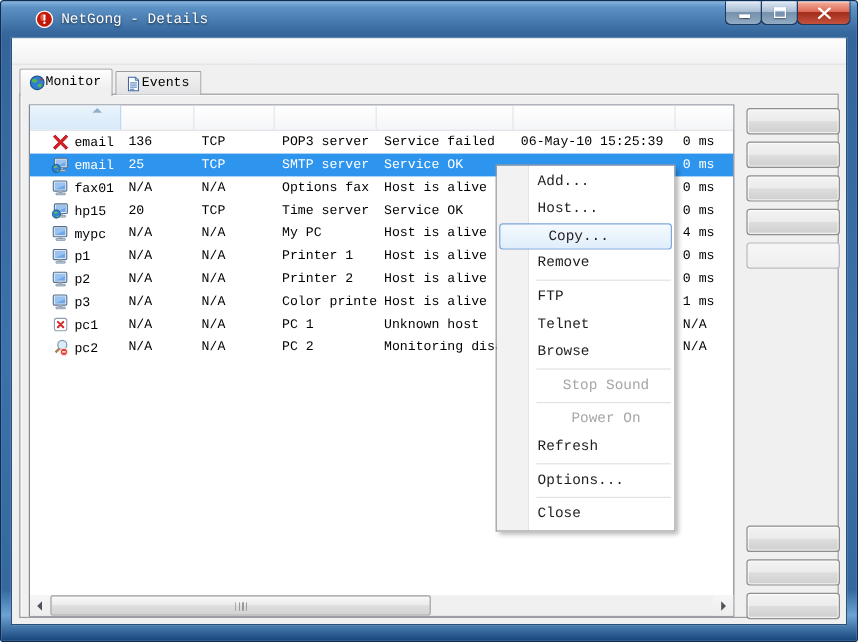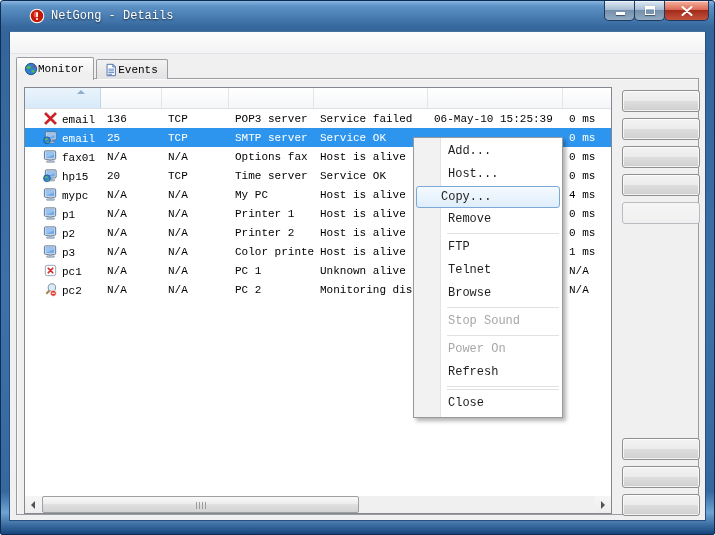--- a/index.html
+++ b/index.html
@@ -62,22 +62,22 @@
   .stack-top{top:11px;}
   .stack-bottom{top:359px;}
   .side-btn{height:22px;border:1px solid #8e8f8f;border-radius:3px;font-family:inherit;font-size:11px;color:#000;
     background:linear-gradient(#f3f3f3,#ebebeb 48%,#dddddd 52%,#cfcfcf);box-shadow:inset 0 0 0 1px rgba(255,255,255,.75);cursor:default;}
   .side-btn.disabled{color:#9b9ea0;border-color:#b8bbbf;background:linear-gradient(#f6f6f6,#efefef);box-shadow:none;}
   
   .context-menu{position:absolute;left:412px;top:136px;width:150px;padding:2px 0;font-size:12px;
     background:linear-gradient(90deg,#f2f2f2 0,#f2f2f2 26px,#e2e3e6 26px,#e2e3e6 27px,#ffffff 27px);
     border:1px solid #9a9a9e;box-shadow:3px 3px 4px rgba(0,0,0,.3);z-index:10;}
   .menu-item{position:relative;height:23px;line-height:23px;padding-left:34px;color:#1e1e1e;cursor:default;white-space:nowrap;}
-  .menu-item.hl{margin:0 2px;height:22px;line-height:20px;padding-left:24px;border:1px solid #7da7d9;border-radius:3px;background:linear-gradient(#f5fafe,#dfeefb);}
-  .menu-item.disabled{color:#a6a6a6;}
+  .menu-item.hl{margin:0 2px;height:22px;line-height:20px;padding-left:40px;border:1px solid #7da7d9;border-radius:3px;background:linear-gradient(#f5fafe,#dfeefb);}
+  .menu-item.disabled{color:#a6a6a6;text-align:center;}
   .mi-arrow{display:none;}
   .menu-item.has-sub .mi-arrow{display:block;position:absolute;right:9px;top:8px;width:0;height:0;border-top:4px solid transparent;border-bottom:4px solid transparent;border-left:5px solid #2a2a2a;}
   .menu-sep{height:1px;background:#e1e1e4;margin:2px 3px 2px 33px;}
 </style>
 </head>
 <body>
 
 <div class="window">
 
   <div class="titlebar">
@@ -330,21 +330,21 @@
                     <svg viewBox="0 0 16 16">
                       <rect x="2.5" y="2.5" width="11" height="11" rx="2" fill="#fff" stroke="#8fa0b4"></rect>
                       <path d="M5.6 5.6 10.4 10.4 M10.4 5.6 5.6 10.4" stroke="#d62828" stroke-width="1.8" stroke-linecap="round"></path>
                     </svg>
                   </span>
                   <span class="hname">pc1</span>
                 </div>
                 <div class="td c-port">N/A</div>
                 <div class="td c-proto">N/A</div>
                 <div class="td c-desc">PC 1</div>
-                <div class="td c-status">Unknown alive</div>
+                <div class="td c-status">Unknown host</div>
                 <div class="td c-since"></div>
                 <div class="td c-rtt">N/A</div>
               </div>
               <div class="trow i9">
                 <div class="td c-host">
                   <span class="hicon">
                     <svg viewBox="0 0 16 16">
                       <line x1="3.5" y1="12.5" x2="7.5" y2="8.5" stroke="#a8834f" stroke-width="2.2"></line>
                       <circle cx="9.5" cy="5.8" r="4" fill="#d8ecfa" stroke="#8795a5" stroke-width="1.1"></circle>
                       <circle cx="11" cy="12" r="3.2" fill="#e23b2e" stroke="#fff" stroke-width=".7"></circle>
@@ -428,20 +428,24 @@
       <div class="menu-sep"></div>
       <div class="menu-item i12 disabled">
         <span class="mi-label">Power On</span>
         
       </div>
       <div class="menu-item i13">
         <span class="mi-label">Refresh</span>
         
       </div>
       <div class="menu-sep"></div>
+      <div class="menu-item i15">
+        <span class="mi-label">Options...</span>
+        
+      </div>
       <div class="menu-sep"></div>
       <div class="menu-item i17">
         <span class="mi-label">Close</span>
         
       </div>
     </div>
 
 </div>
 
 </body></html>

